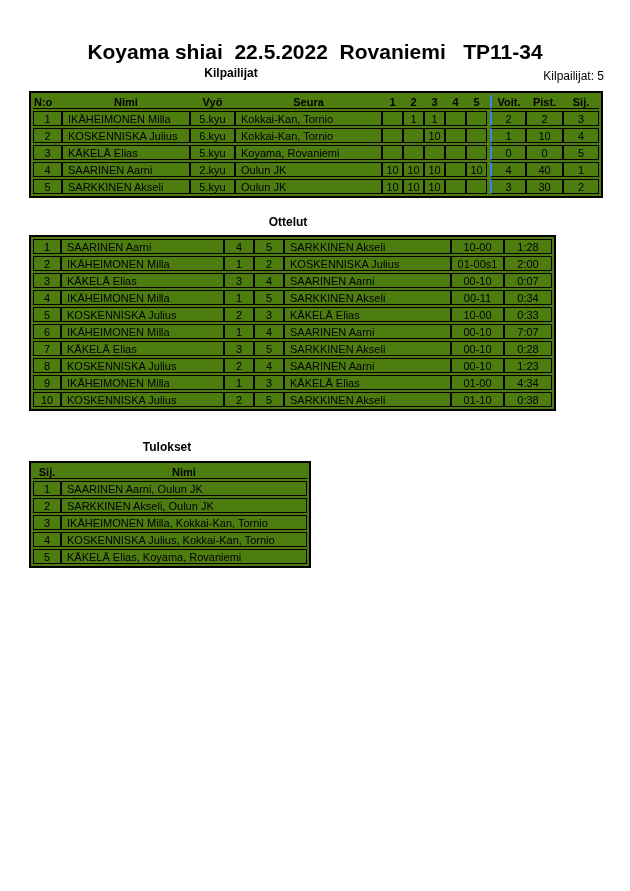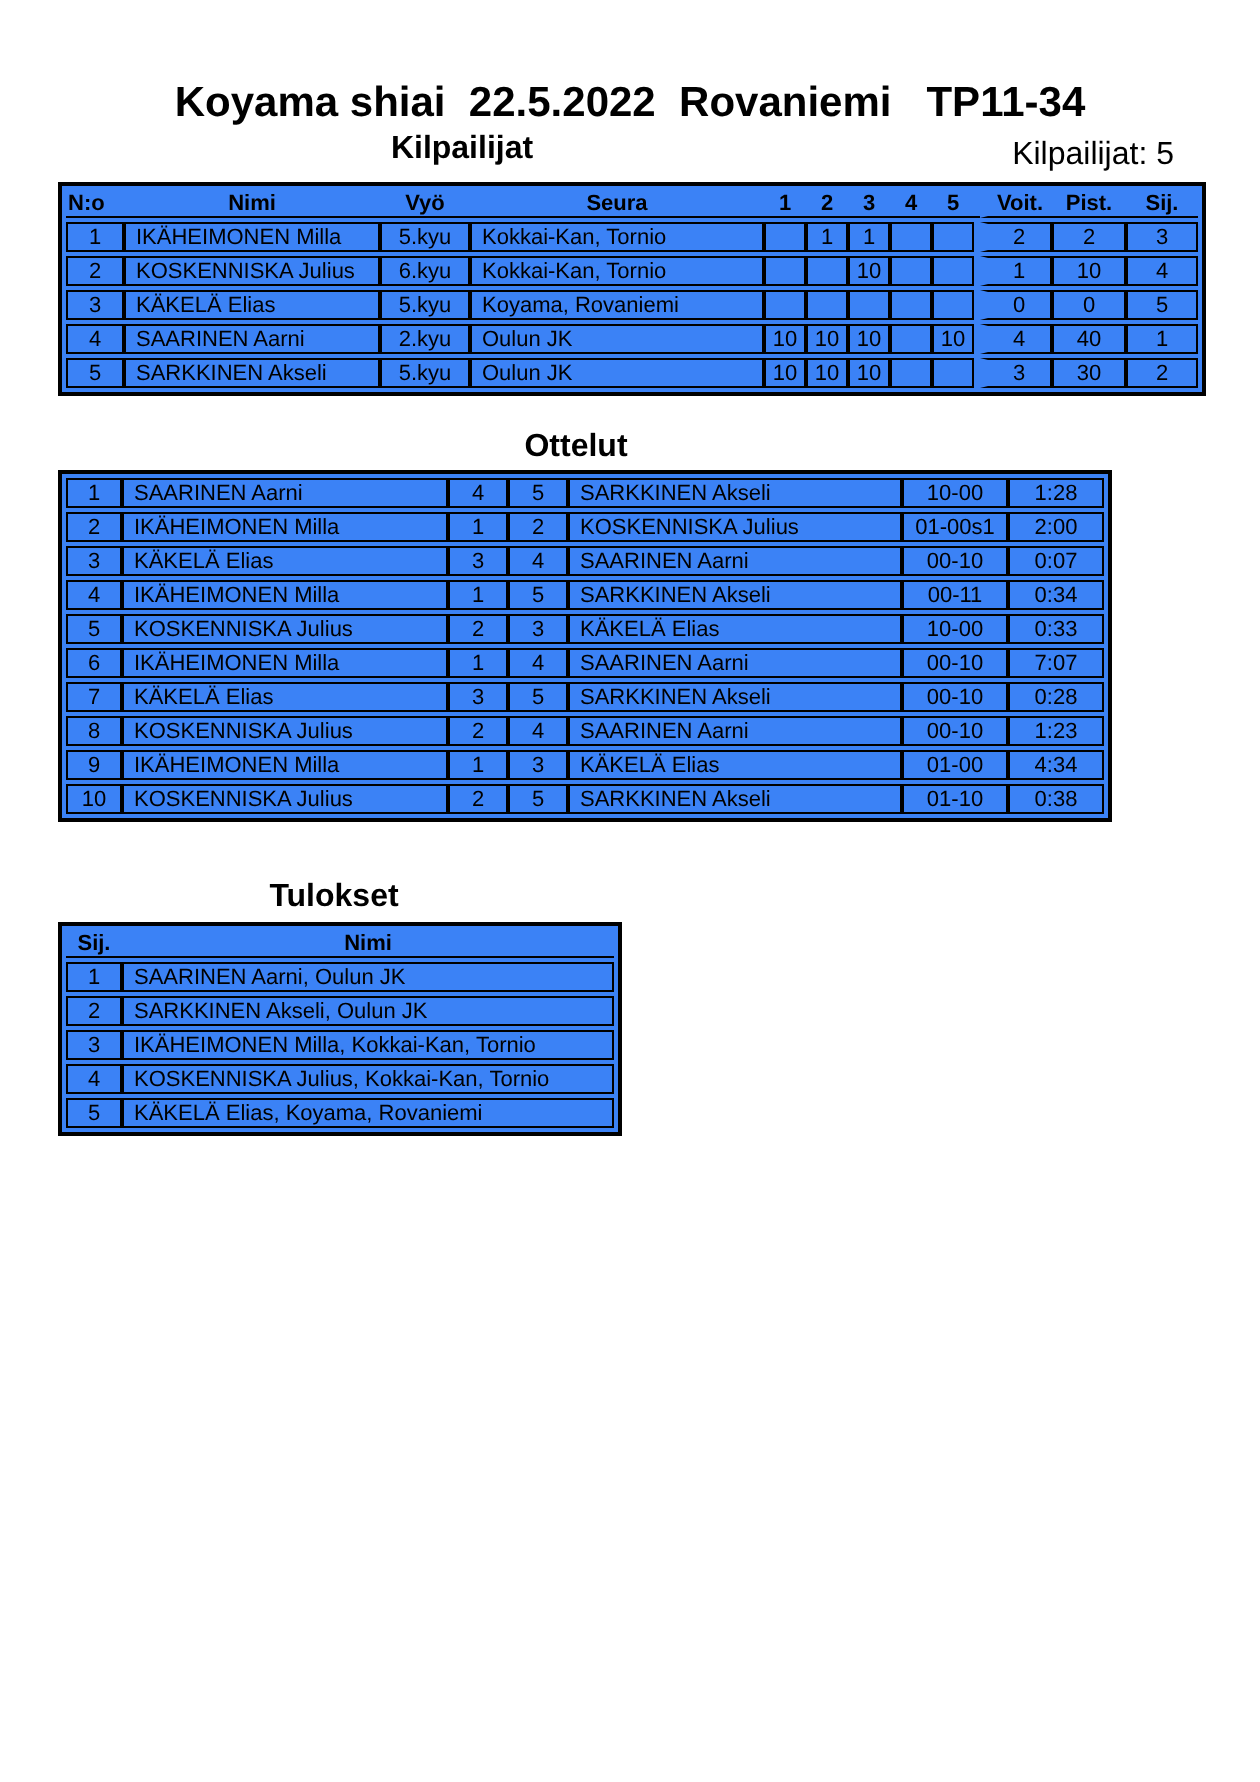--- a/index.html
+++ b/index.html
@@ -17,38 +17,38 @@
     position: absolute;
     top: 40px; left: 0;
     width: 100%;
     text-align: center;
     font-size: 21px;
     font-weight: bold;
     white-space: pre;
   }
   .sec-label {
     position: absolute;
-    font-size: 16px;
+    font-size: 12px;
     font-weight: bold;
     transform: translateX(-50%);
     white-space: nowrap;
   }
   #lbl-kilpailijat { left: 231px; top: 66px; }
   #lbl-ottelut     { left: 288px; top: 215px; }
   #lbl-tulokset    { left: 167px; top: 440px; }
   .count-label {
     position: absolute;
-    top: 69px; right: 43px;
-    font-size: 16px;
+    top: 69px; right: 26px;
+    font-size: 12px;
   }
   .twrap {
     position: absolute;
     border: 2px solid #000;
     padding: 0 2px;
-    background: #3b82f6;
+    background: #4d7c0f;
   }
   #t1 { left: 29px; top: 91px; }
   #t2 { left: 29px; top: 235px; }
   #t3 { left: 29px; top: 461px; }
   table.grid {
     border-collapse: separate;
     border-spacing: 0 2px;
     table-layout: fixed;
   }
   .grid th, .grid td {
@@ -66,21 +66,21 @@
     padding: 0 1px;
   }
   .grid td {
     border: 1px solid #000;
     overflow: hidden;
   }
   .grid td.l { padding: 0 3px 0 5px; margin-left: 32px; }
   .grid td.sp { border: none; padding: 0; }
   .grid th.sp { padding: 0; }
   
-  .grid td.grp, .grid th.grp { border-left: 4px solid #3b82f6; }
+  .grid td.grp, .grid th.grp { border-left: 2px solid #3b82f6; }
   .c { text-align: center; }
   .l { text-align: left; }
 </style>
 </head>
 <body>
 
 <div class="page">
 
   <div class="main-title">Koyama shiai  22.5.2022  Rovaniemi   TP11-34</div>
 

